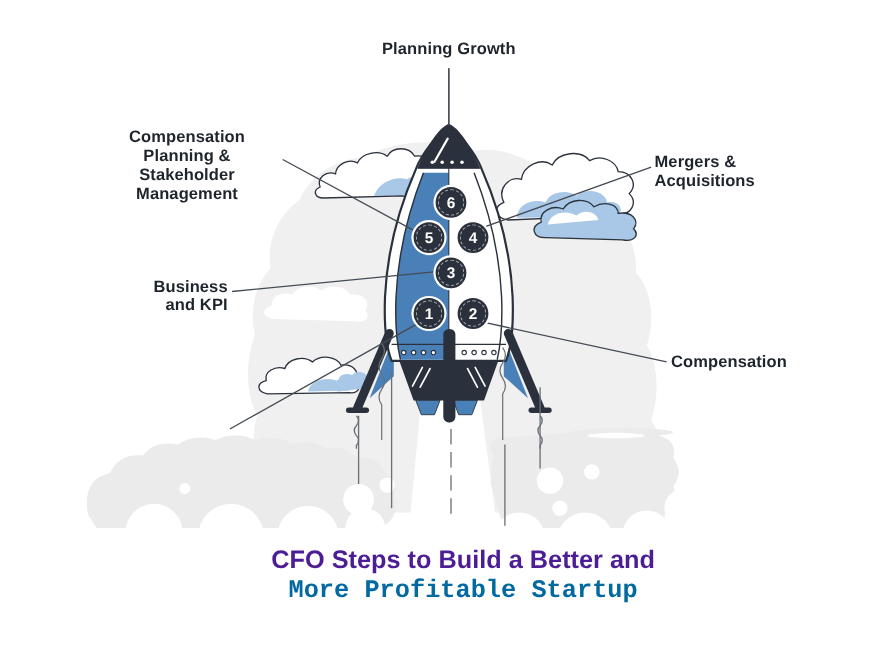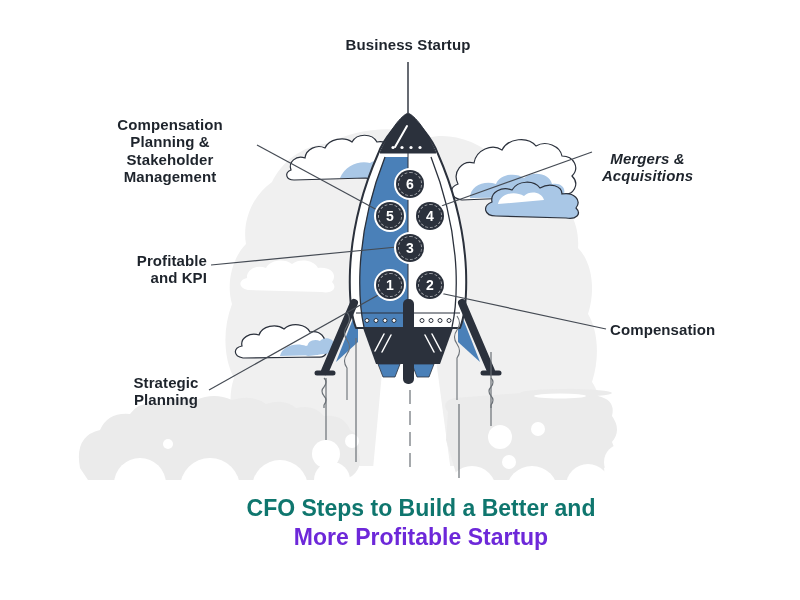--- a/index.html
+++ b/index.html
@@ -7,40 +7,40 @@
     position:relative;width:800px;height:600px;overflow:hidden;background:#ffffff;
     font-family:"Liberation Sans",sans-serif;
   }
   .stage svg{position:absolute;left:0;top:0;}
   .label{
     position:absolute;font-weight:bold;font-size:15px;line-height:1.15;
     color:#1e242c;letter-spacing:.1px;
   }
   .lbl-growth{left:308px;top:36px;width:200px;text-align:center;}
   .lbl-comp{left:90px;top:116px;width:160px;text-align:center;}
-  .lbl-mergers{left:595px;top:150px;width:105px;text-align:center;font-style:italic;}
+  .lbl-mergers{left:595px;top:139px;width:105px;text-align:left;}
   .lbl-budget{left:117px;top:252px;width:90px;text-align:right;}
   .lbl-fund{left:610px;top:321px;width:130px;text-align:left;}
   .lbl-strategic{left:120px;top:374px;width:92px;text-align:center;}
   .badge{
     position:absolute;width:28px;height:28px;border-radius:50%;
     background:#2b313c;color:#ffffff;font-weight:bold;font-size:14px;
     display:flex;align-items:center;justify-content:center;
     box-shadow:0 0 0 2px #ffffff;
   }
   .badge::after{
     content:"";position:absolute;inset:2px;border-radius:50%;
     border:1px dashed rgba(255,255,255,.55);
   }
   .title{
     position:absolute;left:0;right:0;top:494px;text-align:center;
     padding-left:42px;font-weight:bold;font-size:23px;line-height:29px;
   }
-  .title .t1{display:block;color:#0f766e;}
-  .title .t2{display:block;color:#6d28d9;}
+  .title .t1{display:block;color:#4c1d95;}
+  .title .t2{display:block;color:#0369a1;font-family:Liberation Mono, monospace;}
 </style>
 </head>
 <body>
 
 <div class="stage">
 
   <svg width="800" height="600" viewBox="0 0 800 600">
 
     <g>
       <path d="M 330,143 C 300,146 282,162 272,182 C 252,196 242,222 246,244 C 232,258 226,284 232,304
@@ -191,26 +191,25 @@
     <g stroke="#454b54" stroke-width="1.2">
       <line x1="408" y1="62" x2="408" y2="114"></line>
       <line x1="257" y1="145" x2="379" y2="211"></line>
       <line x1="433" y1="209" x2="592" y2="152"></line>
       <line x1="211" y1="265" x2="397" y2="247"></line>
       <line x1="435" y1="292" x2="606" y2="329"></line>
       <line x1="209" y1="390" x2="380" y2="294"></line>
     </g>
   </svg>
 
-  <div class="label lbl-growth">Business Startup</div>
+  <div class="label lbl-growth">Planning Growth</div>
   <div class="label lbl-comp">Compensation Planning &amp; Stakeholder Management</div>
   <div class="label lbl-mergers">Mergers &amp; Acquisitions</div>
-  <div class="label lbl-budget">Profitable and KPI</div>
+  <div class="label lbl-budget">Business and KPI</div>
   <div class="label lbl-fund">Compensation</div>
-  <div class="label lbl-strategic">Strategic Planning</div>
 
   <div class="badge" style="left:376px;top:271px">1</div>
   <div class="badge" style="left:416px;top:271px">2</div>
   <div class="badge" style="left:396px;top:234px">3</div>
   <div class="badge" style="left:416px;top:202px">4</div>
   <div class="badge" style="left:376px;top:202px">5</div>
   <div class="badge" style="left:396px;top:170px">6</div>
 
   <div class="title">
     <span class="t1">CFO Steps to Build a Better and</span>

